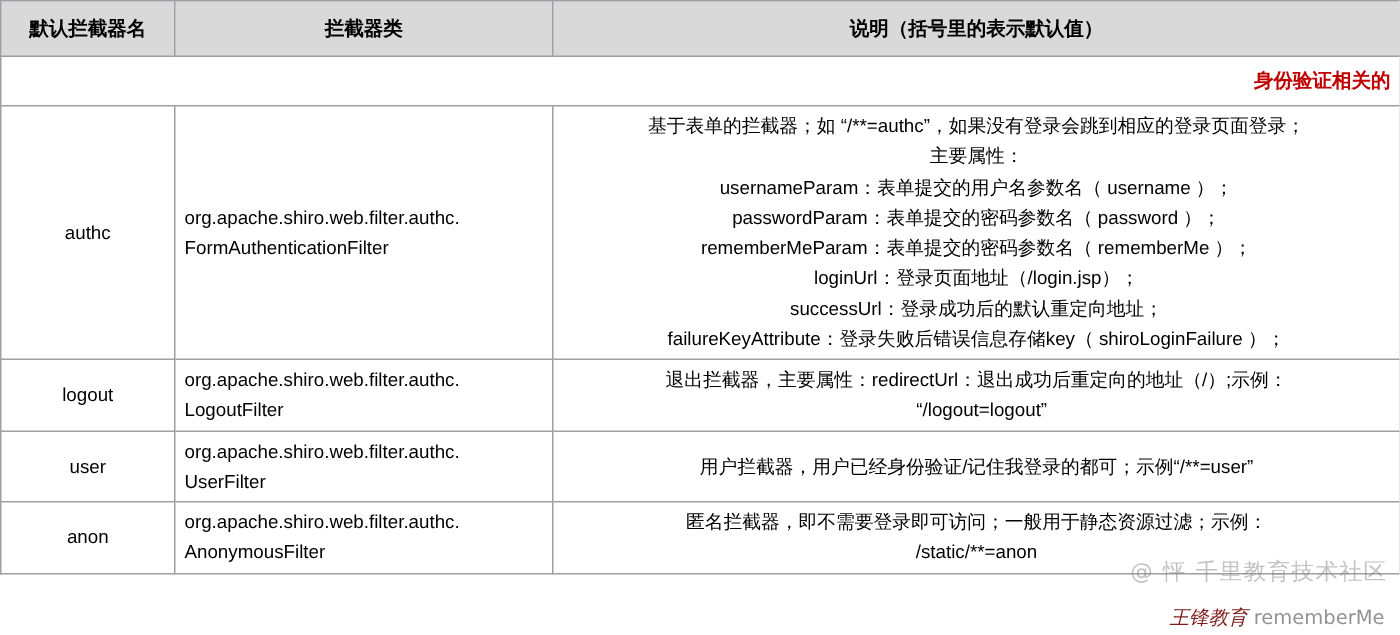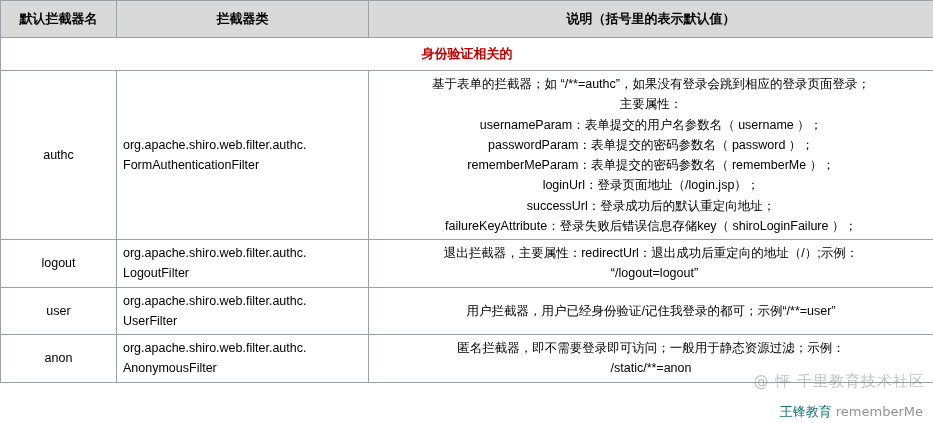--- a/index.html
+++ b/index.html
@@ -38,21 +38,21 @@
     font-weight: bold;
     text-align: center;
     height: 30px;
     font-size: 13px;
   }
   col.c1 { width: 116px; }
   col.c2 { width: 252px; }
   col.c3 { width: 565px; }
 
   .section-row td {
-    text-align: center;
+    text-align: right;
     color: #c00000;
     font-weight: bold;
     height: 26px;
     font-size: 13px;
   }
   .cell-name {
     text-align: center;
     vertical-align: middle;
     padding-left: 6px;
   }
@@ -88,21 +88,21 @@
   .watermark2 {
     position: absolute;
     right: 10px;
     bottom: 2px;
     font-size: 13px;
     color: rgba(110,110,110,0.75);
     font-family: "DejaVu Sans", sans-serif;
     pointer-events: none;
     user-select: none;
   }
-  .watermark2 .w-red { color: #0f766e; }
+  .watermark2 .w-red { color: #7f1d1d; font-style: italic; }
 </style>
 </head>
 <body>
 
 <div class="doc">
   <table class="shiro">
     <colgroup>
       <col class="c1">
         <col class="c2">
         <col class="c3">

